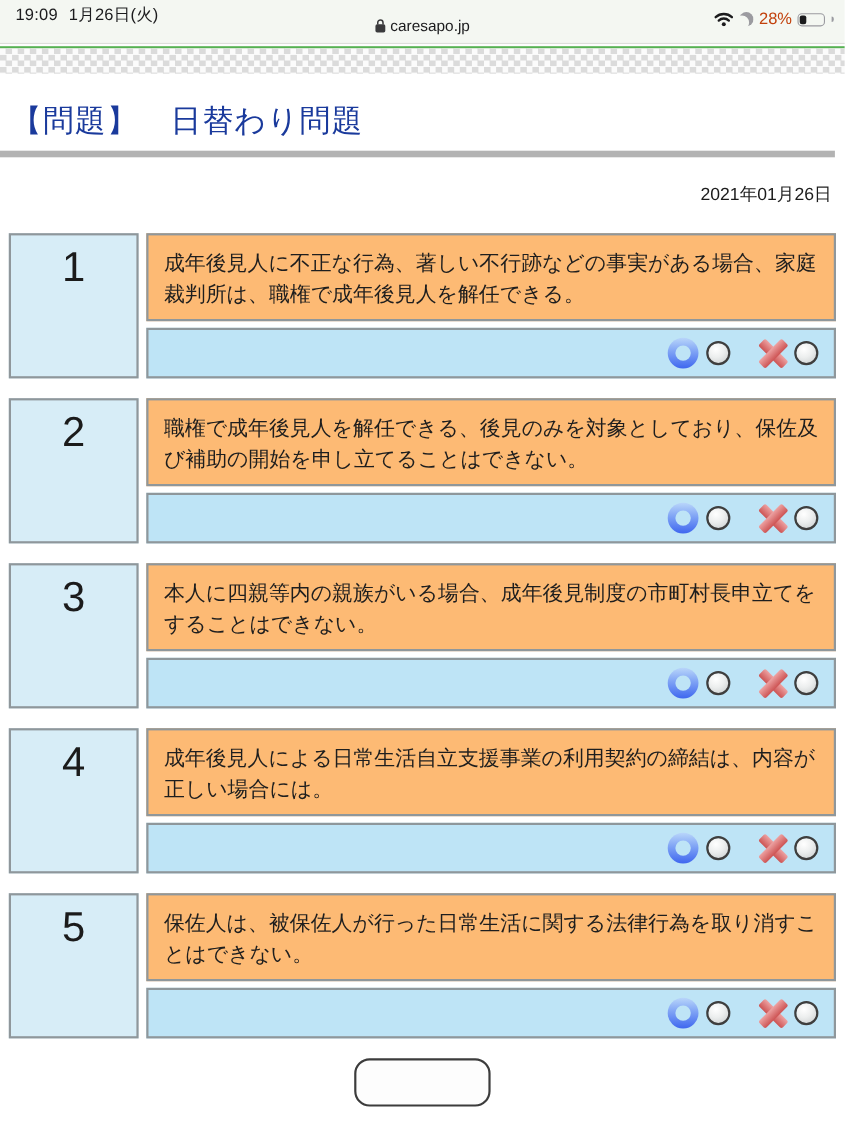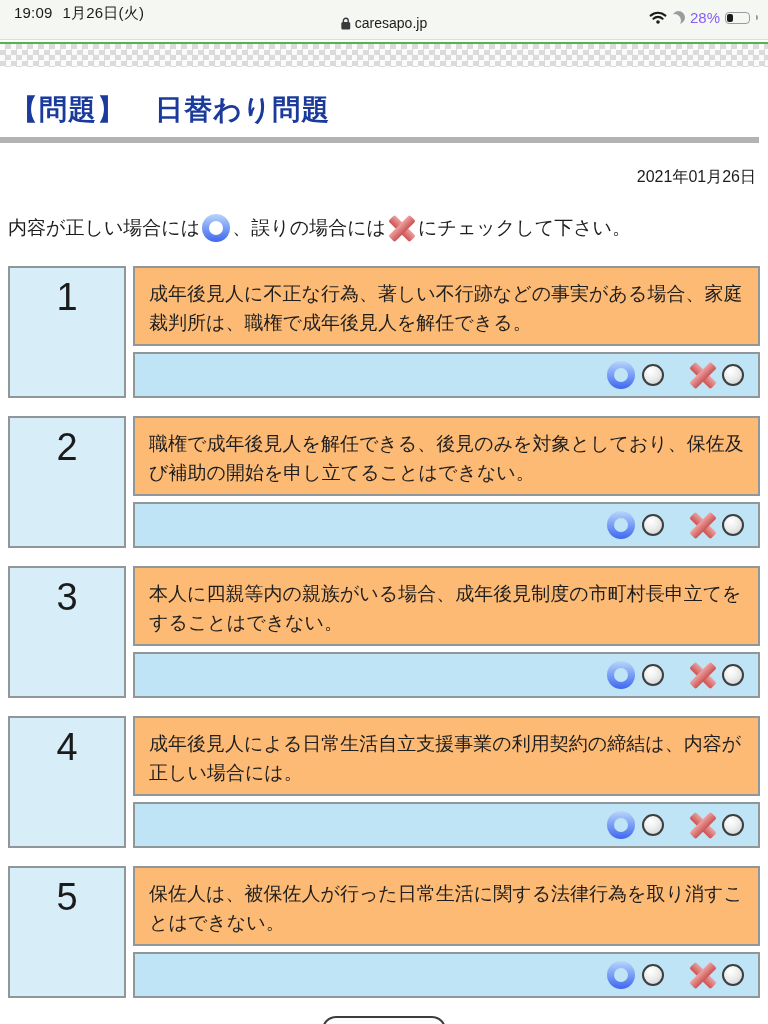--- a/index.html
+++ b/index.html
@@ -5,35 +5,35 @@
   * { margin:0; padding:0; box-sizing:border-box; }
   html,body { width:768px; height:1024px; overflow:hidden; }
   body { font-family:"Liberation Sans","DejaVu Sans",sans-serif; background:#ffffff; color:#222; }
 
   
   .status-bar { position:relative; height:40px; background:#f4f7f2; border-bottom:1px solid #dddfdb; }
   .sb-left { position:absolute; left:14px; top:4px; font-size:15px; font-weight:500; color:#1b1b1d; letter-spacing:.2px; }
   .sb-left span + span { margin-left:10px; }
   .sb-center { position:absolute; left:50%; transform:translateX(-50%); top:15px; font-size:14px; color:#1b1b1d; display:flex; align-items:center; gap:4px; }
   .sb-right { position:absolute; right:10px; top:9px; display:flex; align-items:center; gap:5px; }
-  .sb-right .pct { font-size:15px; color:#8b5cf6; }
+  .sb-right .pct { font-size:15px; color:#c2410c; }
   .moon { display:inline-block; width:13px; height:13px; border-radius:50%; box-shadow:inset -4px 3px 0 0 #9b9ba0; }
   .battery { display:inline-block; width:25px; height:12px; border:1px solid #9a9aa0; border-radius:4px; padding:1px; }
   .battery-fill { display:block; width:30%; height:100%; background:#1b1b1d; border-radius:2px; }
   .battery-tip { display:inline-block; width:2px; height:5px; background:#9a9aa0; border-radius:0 2px 2px 0; margin-left:1px; }
 
   
   .white-gap { height:2px; background:#fdfdfd; }
   .green-line { height:2px; background:#56b152; }
   .checker-band { height:23px;
     background:repeating-conic-gradient(#dbdbdb 0% 25%, #fbfbfb 0% 50%);
     background-size:11px 11px; }
 
   
-  .page-title { margin:26px 0 0 10px; font-size:28px; line-height:34px; font-weight:700; color:#1a3a9c; letter-spacing:1px; }
+  .page-title { margin:26px 0 0 10px; font-size:28px; line-height:34px; font-weight:400; color:#1a3a9c; letter-spacing:1px; }
   .title-divider { margin-top:10px; width:759px; height:6px; background:#b3b3b3; }
   .quiz-date { margin:24px 12px 0 0; text-align:right; font-size:16px; color:#1c1c1c; }
   .instruction { margin:26px 0 0 8px; font-size:19px; color:#1c1c1c; display:flex; align-items:center; flex-wrap:nowrap; }
 
   
   .o-icon { position:relative; display:inline-block; width:28px; height:28px; border-radius:50%;
     background:linear-gradient(180deg,#b9d6fa 0%,#7fa3f5 45%,#3f67ef 100%); flex:0 0 auto; }
   .o-icon::after { content:""; position:absolute; inset:7px; border-radius:50%; background:var(--hole,#ffffff); }
   
   .x-icon { position:relative; display:inline-block; width:28px; height:28px; flex:0 0 auto; }
@@ -96,30 +96,20 @@
 <div class="white-gap"></div>
 <div class="green-line"></div>
 <div class="checker-band"></div>
 
 <main>
   <h1 class="page-title">【問題】　日替わり問題</h1>
   <div class="title-divider"></div>
 
   <div class="quiz-date">2021年01月26日</div>
 
-  <p class="instruction">
-    <span>内容が正しい場合には</span>
-    <span class="o-icon inline-icon"></span>
-    <span>、誤りの場合には</span>
-    <span class="x-icon inline-icon">
-        <i></i>
-        <i></i>
-      </span>
-    <span>にチェックして下さい。</span>
-  </p>
 
   <section class="questions">
 
     <div class="q-row">
       <div class="q-num">1</div>
       <div class="q-right">
         <div class="q-text">成年後見人に不正な行為、著しい不行跡などの事実がある場合、家庭裁判所は、職権で成年後見人を解任できる。</div>
         <div class="q-ans">
           <span class="o-icon"></span>
           <span class="radio r1"></span>

